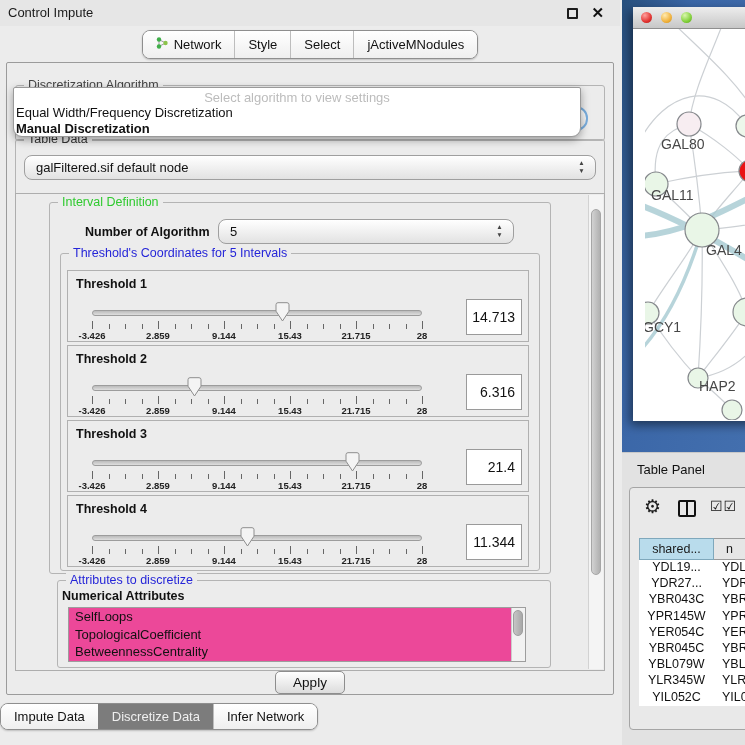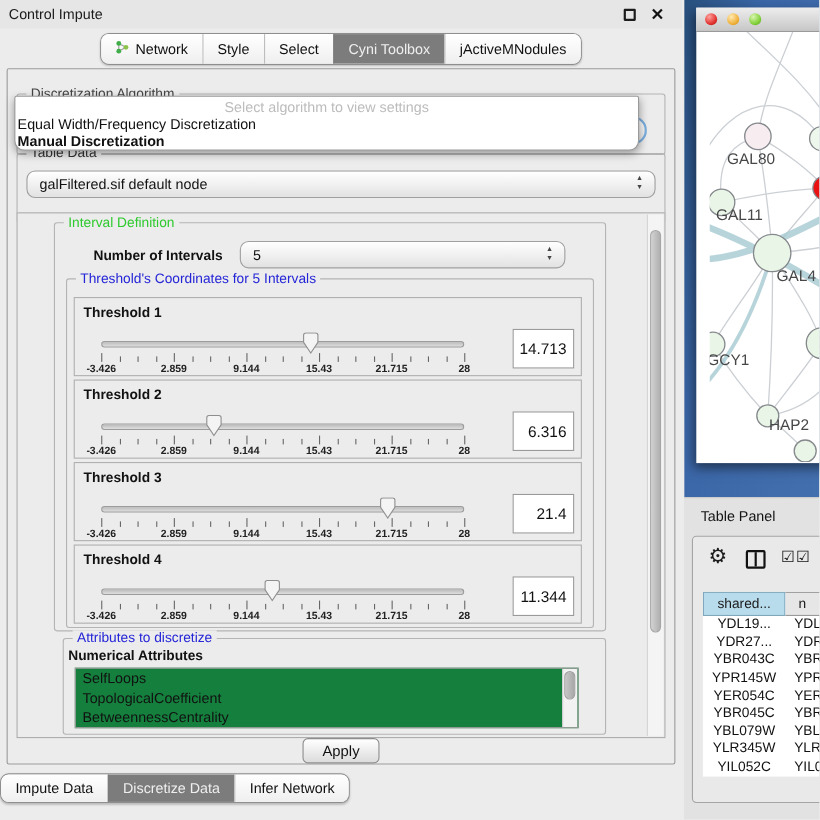--- a/index.html
+++ b/index.html
@@ -71,21 +71,21 @@
   .tick { position:absolute; width:1px; background:#666; }
   .tick.major { top:50px; height:8px; }
   .tick.minor { top:53px; height:5px; }
   .tick-label { position:absolute; top:59px; font-size:9.5px; font-weight:bold; color:#222; transform:translateX(-50%); white-space:nowrap; }
   .thr-value { position:absolute; right:6px; top:28px; width:56px; height:36px; background:#fff;
                border:1px solid #9a9a9a; font-size:14px; color:#111; text-align:right; line-height:34px; padding-right:6px; }
 
   .attrs-group { left:41px; top:386px; width:494px; height:88px; }
   .attrs-group > .gb-label { color:#2525d8; }
   .attrs-title { position:absolute; left:4px; top:8px; font-size:12.5px; font-weight:bold; color:#111; }
-  .attrs-list { position:absolute; left:10px; top:26px; width:458px; height:55px; background:#15803d;
+  .attrs-list { position:absolute; left:10px; top:26px; width:458px; height:55px; background:#ec4899;
                 border:1px solid #9d9d9d; overflow:hidden; }
   .attr-item { font-size:13px; padding-left:6px; line-height:17.5px; color:#111; white-space:nowrap; }
   .attrs-scroll { position:absolute; right:0; top:0; bottom:0; width:14px; background:#f2f2f2; border-left:1px solid #cccccc; }
   .attrs-thumb { position:absolute; left:1px; top:2px; width:10px; height:26px; border-radius:5px;
                  background:linear-gradient(90deg,#c6c6c6,#a8a8a8); border:1px solid #9e9e9e; }
 
   .apply-btn { position:absolute; left:50%; transform:translateX(-50%); top:608px; width:70px; height:23px;
                border:1px solid #8d8d8d; border-radius:5px; background:linear-gradient(#ffffff,#dcdcdc);
                font-size:13.5px; color:#111; text-align:center; line-height:21px; }
 
@@ -144,23 +144,20 @@
               <circle cx="9.5" cy="7" r="2.2" fill="#8bc34a"></circle>
             </svg></span>
           <span>Network</span>
         </div>
         <div class="seg">
           <span>Style</span>
         </div>
         <div class="seg">
           <span>Select</span>
         </div>
-        <div class="seg selected">
-          <span>Cyni Toolbox</span>
-        </div>
         <div class="seg">
           <span>jActiveMNodules</span>
         </div>
       </div>
   </div>
 
   <div class="cp-main">
 
     <div class="groupbox algo-group">
       <span class="gb-label">Discretization Algorithm</span>
@@ -184,21 +181,21 @@
             <div>▼</div>
         </span>
       </div>
     </div>
 
     <div class="scroll-area">
 
       <div class="groupbox interval-group">
         <span class="gb-label">Interval Definition</span>
 
-        <span class="noi-label">Number of Intervals</span>
+        <span class="noi-label">Number of Algorithm</span>
         <div class="combo noi-spinner">
           <span class="combo-text">5</span>
           <span class="spin">
             <div>▲</div>
               <div>▼</div>
           </span>
         </div>
 
         <div class="thr-group">
           <span class="gb-label">Threshold's Coordinates for 5 Intervals</span>

